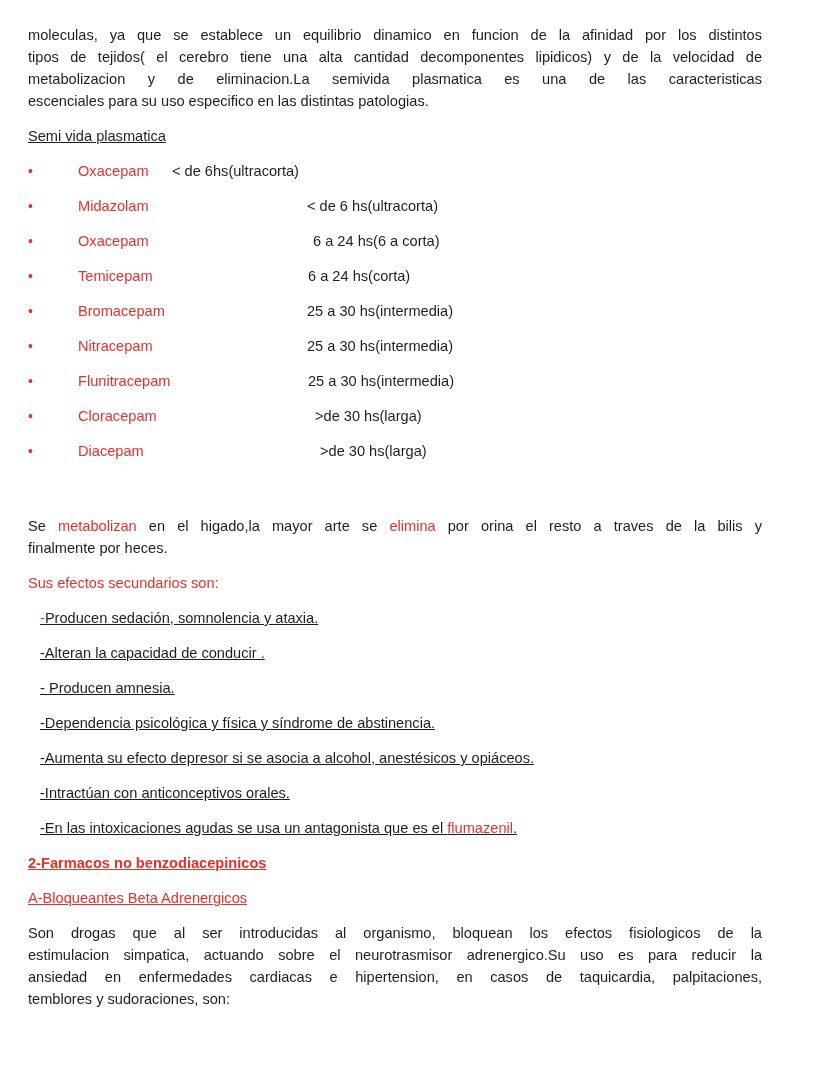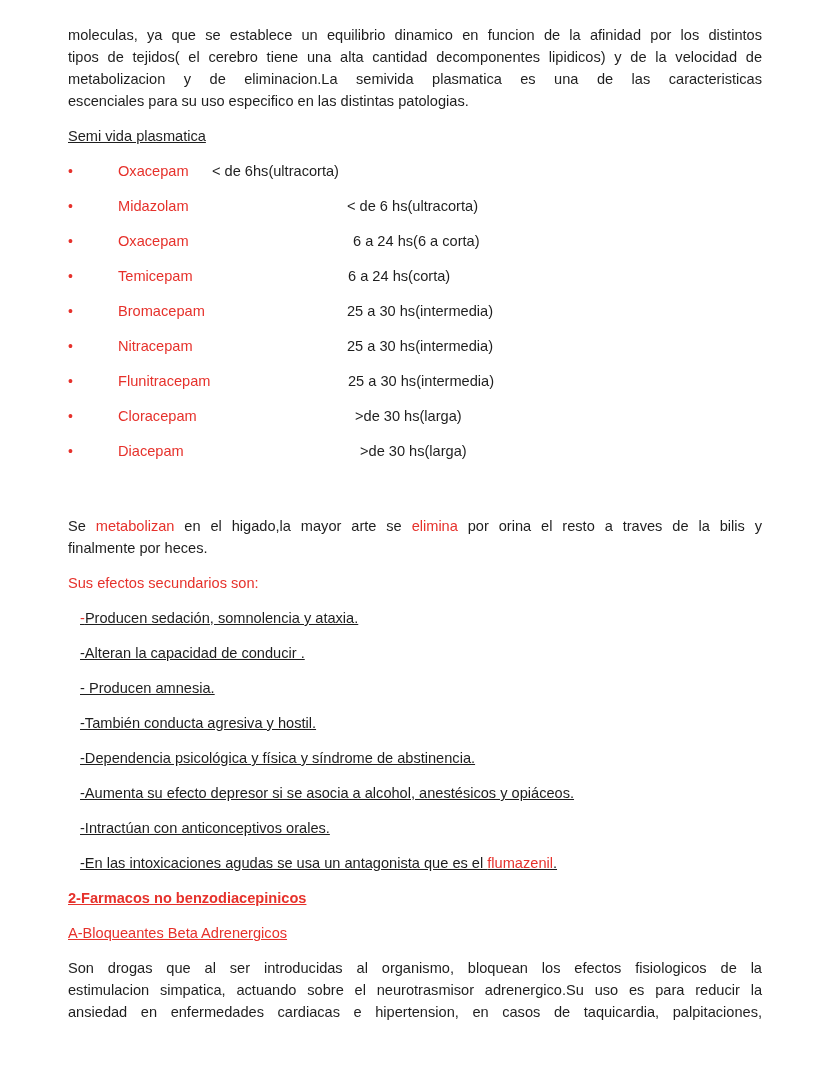--- a/index.html
+++ b/index.html
@@ -9,21 +9,21 @@
     background: #ffffff;
     font-family: "Liberation Sans", sans-serif;
     font-size: 14.6px;
     color: #1e1e1e;
     overflow: hidden;
   }
   .page {
     box-sizing: border-box;
     width: 828px;
     height: 860px;
-    padding: 24px 66px 0 68px;
+    padding: 24px 66px 0 28px;
   }
   p, .line { line-height: 22px; }
   .para { margin: 0 0 13px 0; }
   .jline { text-align: justify; text-align-last: justify; }
   .jlast { text-align: center; text-align-last: left; }
   .red { color: #e6312b; }
   .heading-black {
     margin: 0 0 13px 0;
     text-decoration: underline;
     line-height: 22px;
@@ -138,30 +138,30 @@
     <div class="line jline"><span>Se </span><span class="red">metabolizan</span><span> en el higado,la mayor arte se </span><span class="red">elimina</span><span> por orina el resto a traves de la bilis y</span></div>
     <div class="line jlast">finalmente por heces.</div>
   </div>
 
   <div class="heading-red">Sus efectos secundarios son:</div>
 
   <div>
     <p class="effect"><span class="red">-</span><span>Producen sedación, somnolencia y ataxia.</span></p>
     <p class="effect"><span>-Alteran la capacidad de conducir .</span></p>
     <p class="effect"><span>- Producen amnesia.</span></p>
-    <p class="effect"><span>-También conducta agresiva y hostil.</span></p>
     <p class="effect"><span>-Dependencia psicológica y física y síndrome de abstinencia.</span></p>
     <p class="effect"><span>-Aumenta su efecto depresor si se asocia a alcohol, anestésicos y opiáceos.</span></p>
     <p class="effect"><span>-Intractúan con anticonceptivos orales.</span></p>
     <p class="effect"><span>-En las intoxicaciones agudas se usa un antagonista que es el </span><span class="red">flumazenil</span><span>.</span></p>
   </div>
 
   <div class="heading-red-underline bold">2-Farmacos no benzodiacepinicos</div>
 
   <div class="heading-red-underline">A-Bloqueantes Beta Adrenergicos</div>
 
   <div class="para">
     <div class="line jline">Son drogas que al ser introducidas al organismo, bloquean los efectos fisiologicos de la</div>
     <div class="line jline">estimulacion simpatica, actuando sobre el neurotrasmisor adrenergico.Su uso es para reducir la</div>
     <div class="line jline">ansiedad en enfermedades cardiacas e hipertension, en casos de taquicardia, palpitaciones,</div>
+    <div class="line jlast">temblores y sudoraciones, son:</div>
   </div>
 
 </div>
 
 </body></html>

